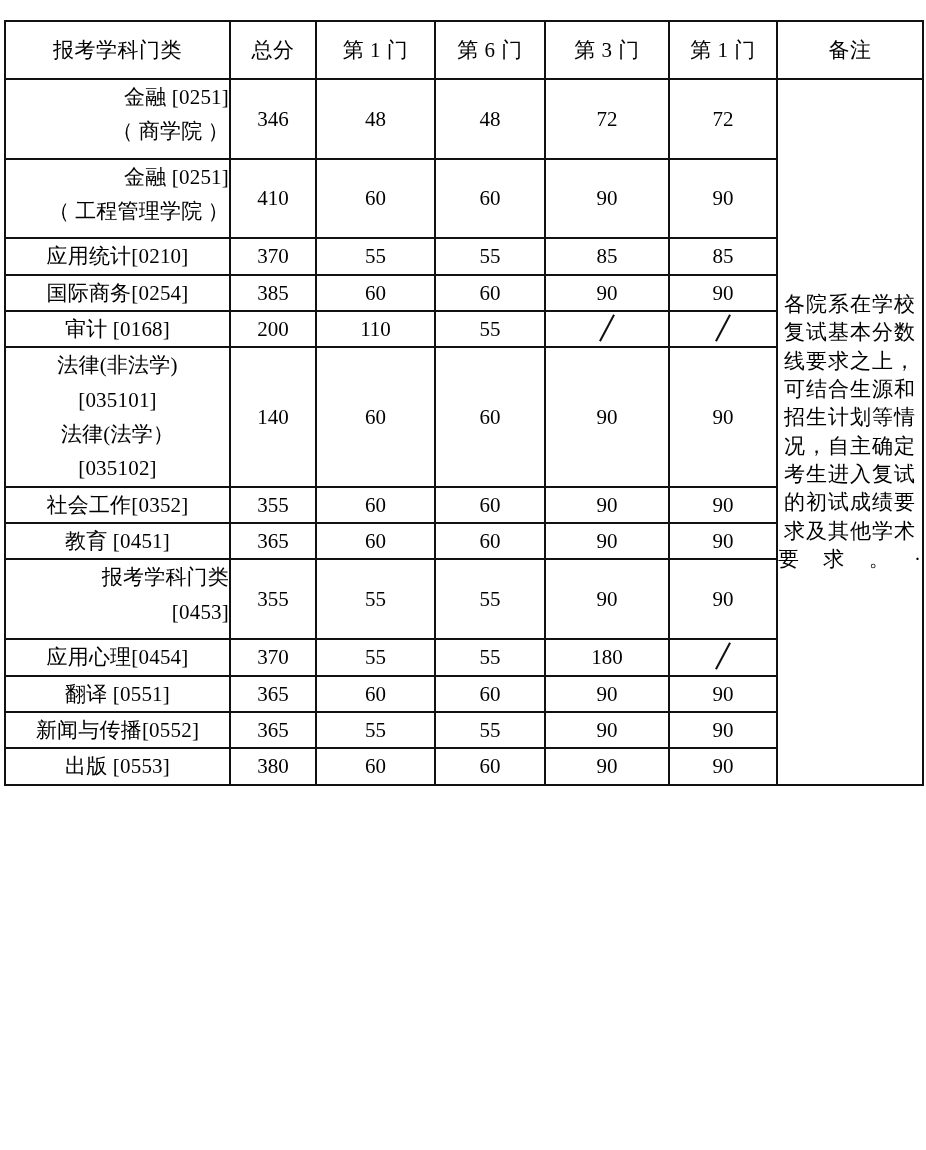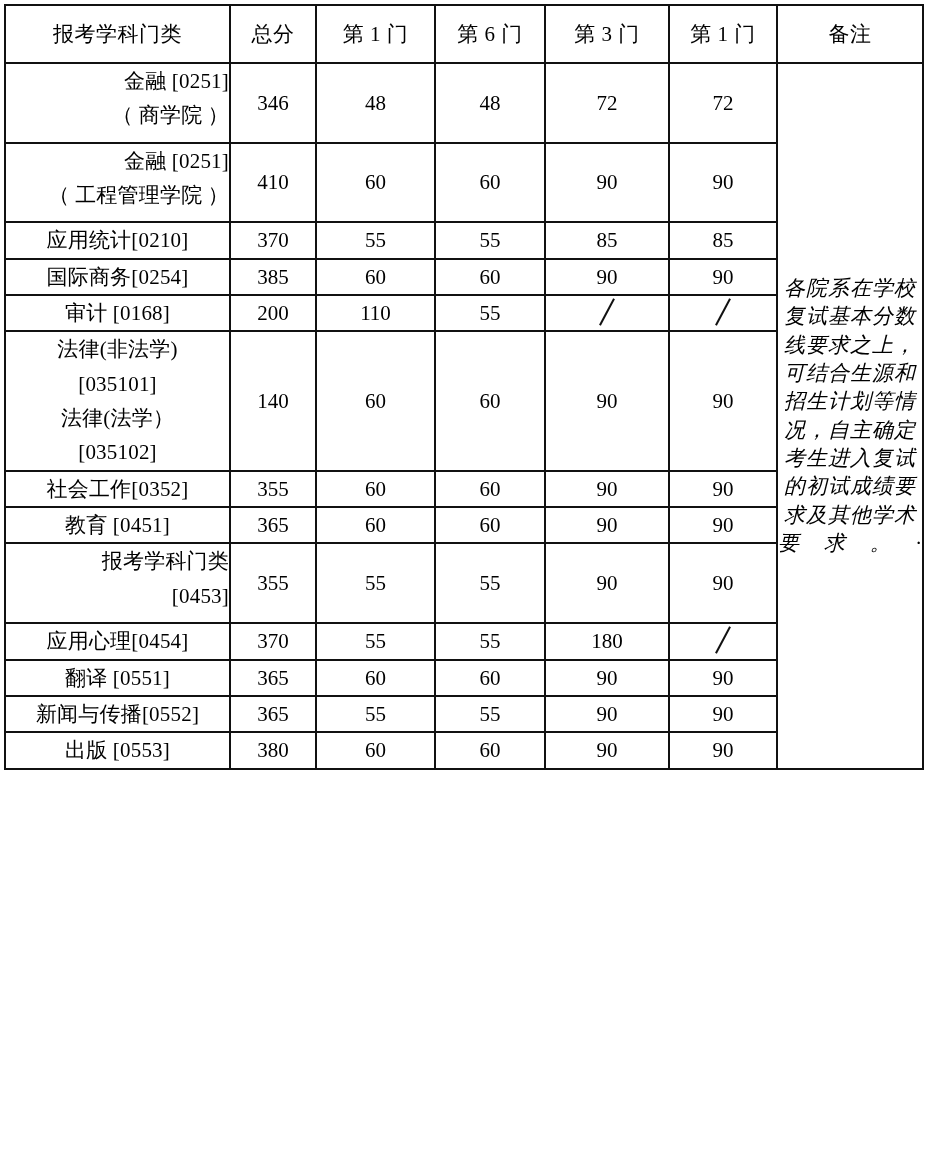--- a/index.html
+++ b/index.html
@@ -15,21 +15,21 @@
     overflow: hidden;
   }
   #sheet {
     width: 926px;
     height: 1150px;
     position: relative;
   }
   table.score-table {
     border-collapse: collapse;
     width: 918px;
-    margin: 4px 0 0 4px;
+    margin: 20px 0 0 4px;
     table-layout: fixed;
   }
   table.score-table td,
   table.score-table th {
     border: 2px solid #111111;
     padding: 0;
     text-align: center;
     vertical-align: middle;
     font-weight: normal;
     font-size: 21px;
@@ -87,21 +87,20 @@
     transform-origin: center;
   }
   td.note-cell {
     vertical-align: top;
     padding: 14px 12px 10px 12px;
     text-align: justify;
     text-align-last: justify;
     font-size: 21px;
     line-height: 2.36;
     letter-spacing: 1px;
-    font-style: italic;
   }
   td.note-cell .note-text {
     display: block;
   }
   .tall-row td.subject-cell { padding-bottom: 9px; text-align: right; }
 </style>
 </head>
 <body>
 
 <div id="sheet">

